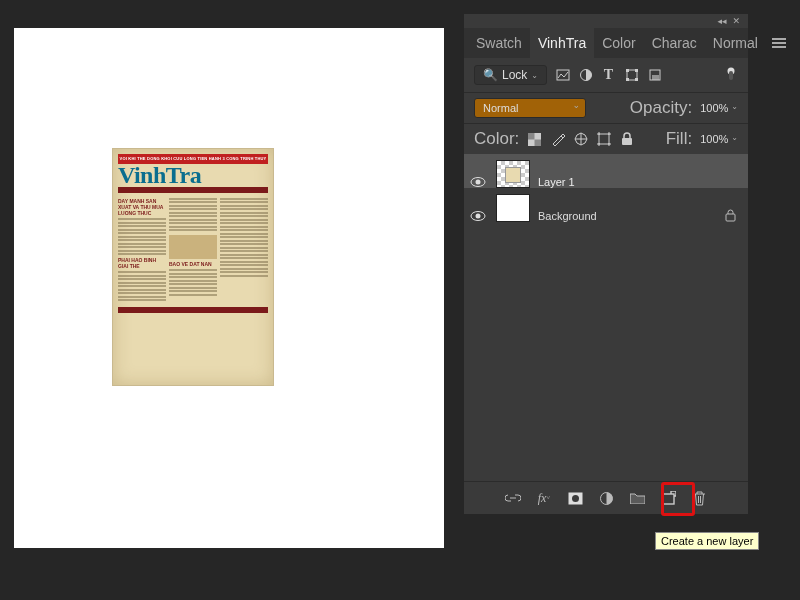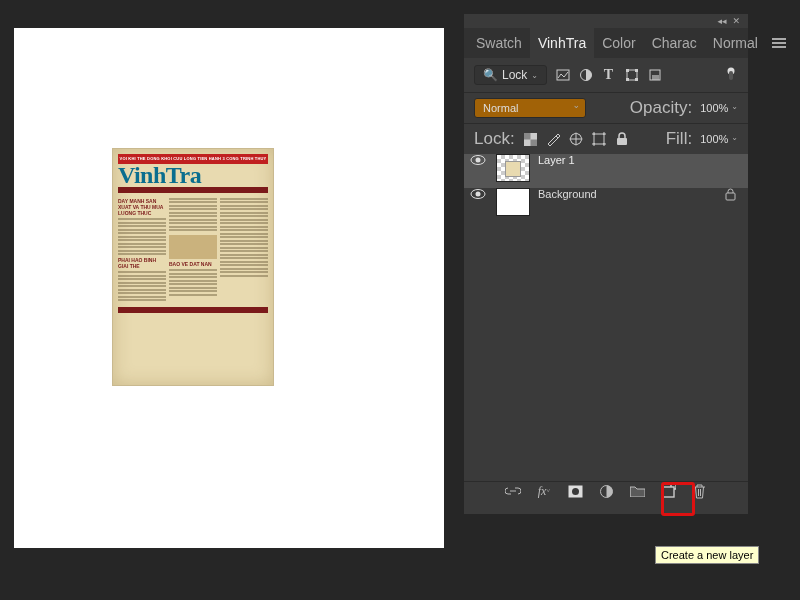--- a/index.html
+++ b/index.html
@@ -26,35 +26,35 @@
   .filter-row{border-top:none;height:34px}
   .kind{display:flex;align-items:center;background:#333;border:1px solid #2a2a2a;border-radius:3px;padding:2px 8px;gap:4px;color:#ddd}
   .chev{font-size:8px;color:#aaa}
   .ic{width:15px;height:15px;display:inline-flex;align-items:center;justify-content:center;color:#ccc}
   .sel{background:#a16207;border:1px solid #2a2a2a;border-radius:3px;padding:3px 32px 3px 8px;font-size:11px;color:#ddd;position:relative;min-width:70px}
   .sel:after{content:"⌄";position:absolute;right:5px;top:1px;color:#aaa;font-size:9px}
   .lbl{color:#bbb;font-size:17px}
   .pct{display:flex;align-items:flex-start;gap:3px;color:#ddd;font-size:11px}
 
   .layers-list{flex:1;overflow:auto}
-  .layer{display:flex;align-items:flex-start;height:34px;padding:0 6px;gap:8px}
+  .layer{display:flex;align-items:flex-end;height:34px;padding:0 6px;gap:8px}
   .layer.sel-layer{background:#555}
   .eye{width:18px;text-align:center;cursor:pointer}
   .thumb{width:32px;height:26px;background:#fff;border:1px solid #222;position:relative}
   .thumb.checker{background:repeating-conic-gradient(#ccc 0 25%,#fff 0 50%) 0 0/8px 8px}
   .thumb.checker:after{content:"";position:absolute;left:8px;top:6px;width:14px;height:14px;background:#e8dab0;border:1px solid #999}
   .layer-name{font-size:11px;color:#eee}
   .layer-name.italic{color:#ddd}
   .lock-ic{margin-left:auto;margin-right:6px;color:#aaa}
 
-  .bottom{height:32px;display:flex;align-items:flex-start;justify-content:center;gap:13px;border-top:1px solid #2b2b2b;color:#bbb}
+  .bottom{height:32px;display:flex;align-items:center;justify-content:center;gap:13px;border-top:1px solid #2b2b2b;color:#bbb}
   .b-ic{width:18px;height:18px;display:flex;align-items:center;justify-content:center;cursor:pointer;font-size:13px}
   .hl{border:3px solid #d11;position:absolute;left:661px;top:482px;width:28px;height:28px;border-radius:3px;pointer-events:none}
 
-  .tooltip{position:absolute;left:655px;top:546px;background:#feffcd;border:1px solid #888;color:#000;font-size:11px;padding:2px 5px;white-space:nowrap}
+  .tooltip{position:absolute;left:655px;top:532px;background:#feffcd;border:1px solid #888;color:#000;font-size:11px;padding:2px 5px;white-space:nowrap}
 
   svg{display:block}
 </style>
 </head>
 <body>
 
 <div class="stage">
   <div class="newspaper">
     <div class="np-strip">VOI KHI THE DONG KHOI CUU LONG TIEN HANH 3 CONG TRINH THUY LOI LON</div>
     <div class="np-title">VinhTra</div>
@@ -199,21 +199,21 @@
   <div class="row">
     <div class="sel">Normal</div>
     <span class="lbl" style="margin-left:auto">Opacity:</span>
     <span class="pct">
         <span>100%</span>
         <span class="chev">⌄</span>
       </span>
   </div>
 
   <div class="row">
-    <span class="lbl">Lock:</span>
+    <span class="lbl">Color:</span>
     <span class="ic">
         <svg width="13" height="13">
           <rect width="13" height="13" fill="#ccc"></rect>
           <rect x="0" y="0" width="6.5" height="6.5" fill="#888"></rect>
           <rect x="6.5" y="6.5" width="6.5" height="6.5" fill="#888"></rect>
         </svg>
       </span>
     <span class="ic">
         <svg width="14" height="14">
           <path d="M2 12 L10 4 L12 6 L4 14 Z M10 4 L12 2 L14 4 L12 6" fill="none" stroke="#ccc"></path>

